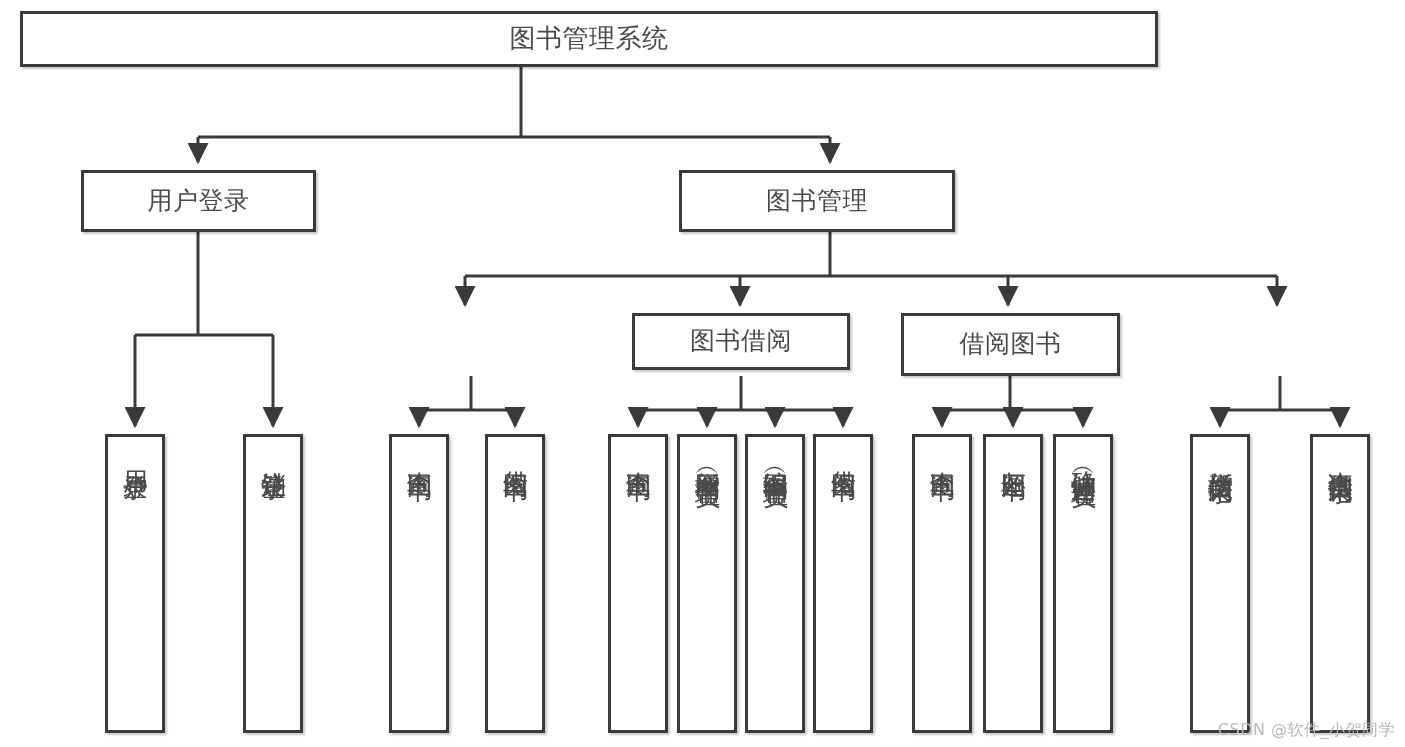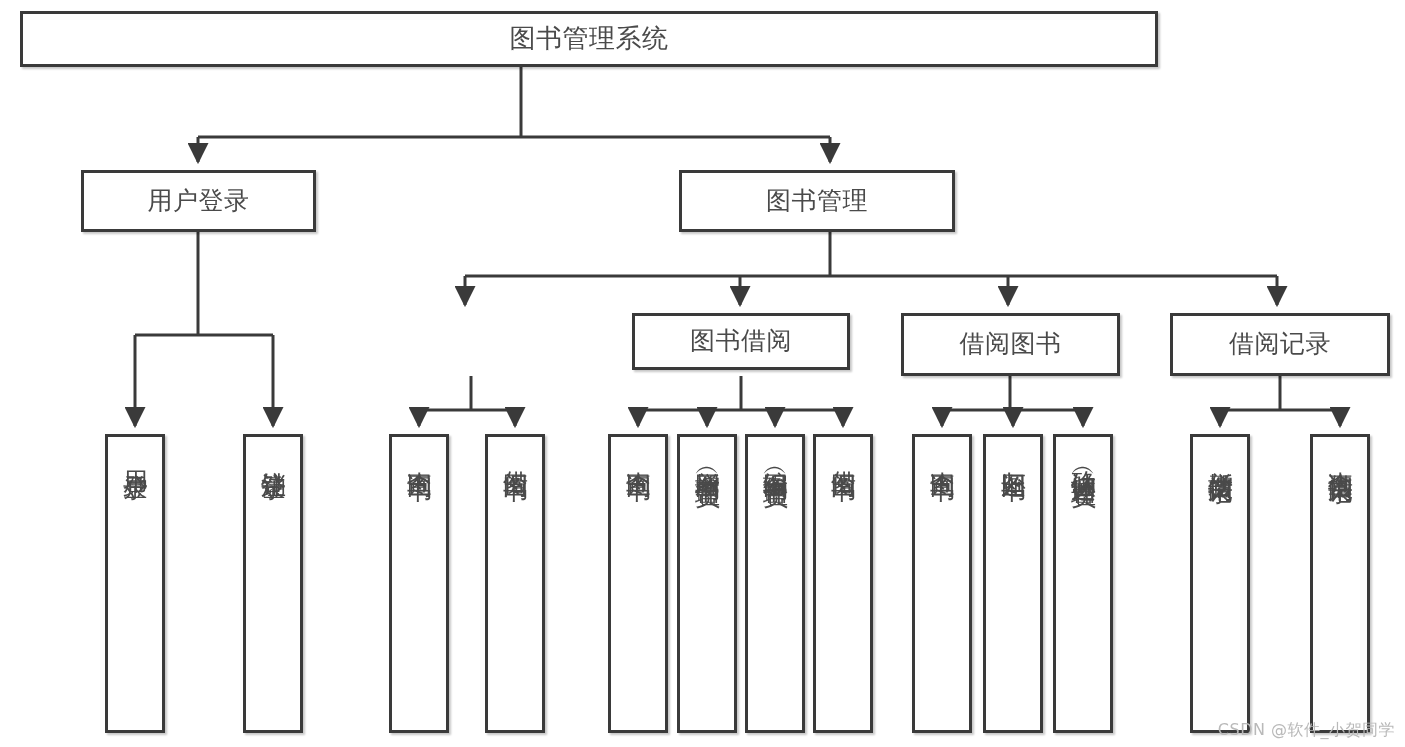--- a/index.html
+++ b/index.html
@@ -142,23 +142,20 @@
   <div class="node horiz" style="left:679px; top:170px; width:276px; height:62px;">
     <span class="label">图书管理</span>
   </div>
 
   <div class="node horiz" style="left:632px; top:313px; width:218px; height:57px;">
     <span class="label">图书借阅</span>
   </div>
   <div class="node horiz" style="left:901px; top:313px; width:219px; height:63px;">
     <span class="label">借阅图书</span>
   </div>
-  <div class="node horiz" style="left:1170px; top:313px; width:220px; height:63px;">
-    <span class="label">借阅记录</span>
-  </div>
 
   <div class="node vert" style="left:105px; top:434px; width:60px; height:299px;">
     <span class="label">用户登录</span>
   </div>
   <div class="node vert" style="left:243px; top:434px; width:60px; height:299px;">
     <span class="label">注销登录</span>
   </div>
 
   <div class="node vert" style="left:389px; top:434px; width:60px; height:299px;">
     <span class="label">查询图书</span>

